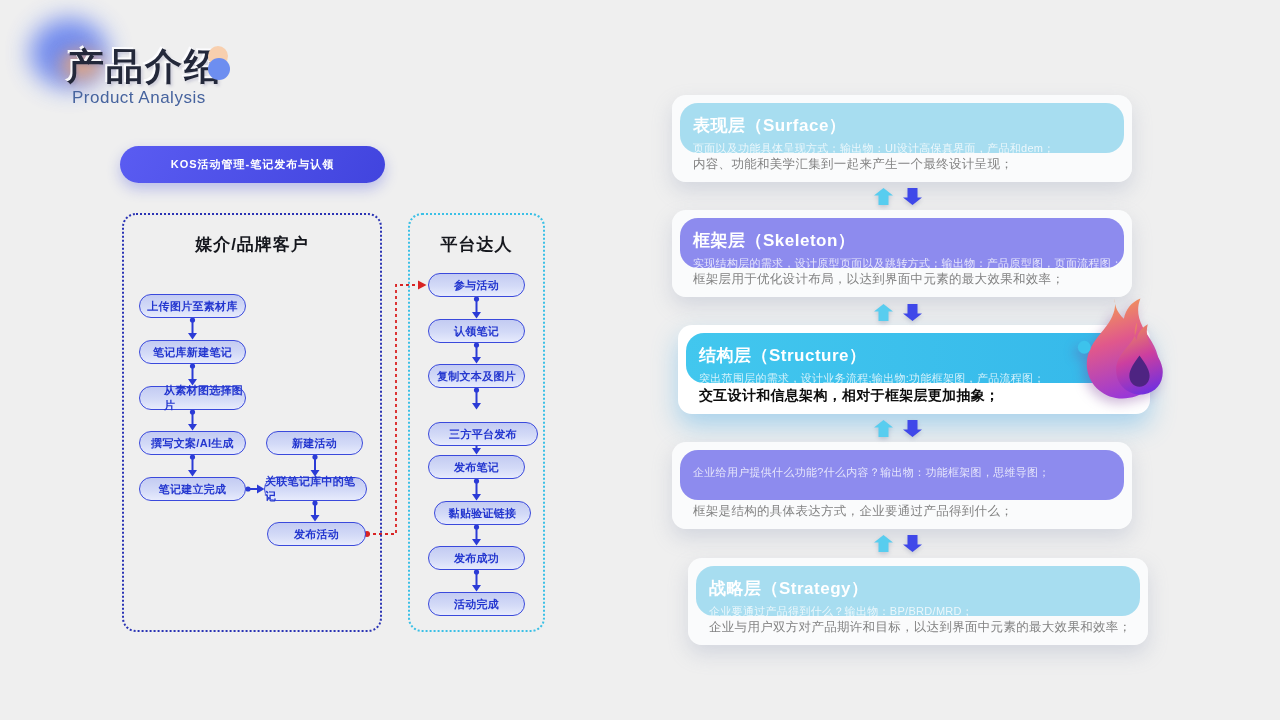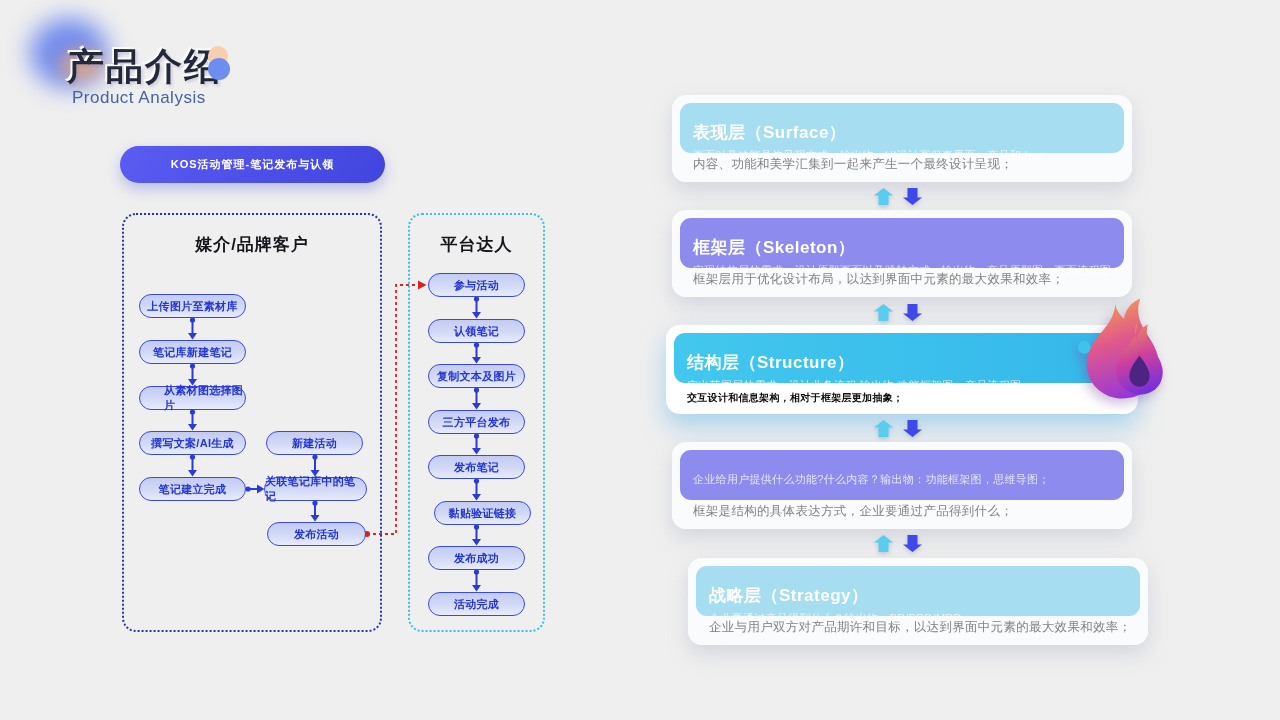--- a/index.html
+++ b/index.html
@@ -30,28 +30,28 @@
     font-size:17px;font-weight:800;color:#15171d;letter-spacing:1px;}
   .pill{position:absolute;height:24px;border:1.5px solid #3a49dc;border-radius:12.5px;
     background:linear-gradient(180deg,#c3cbf2 0%,#d3daf7 55%,#e7ebfc 100%);
     color:#2336cf;font-size:11px;font-weight:700;display:flex;align-items:center;justify-content:center;
     letter-spacing:.3px;}
   
   .layer-group{position:absolute;left:672px;width:460px;height:87px;border-radius:14px;
     background:rgba(251,252,253,.94);box-shadow:0 9px 20px rgba(150,160,185,.3);}
   .layer-group.highlight{left:666px;width:472px;height:89px;background:#ffffff;
     box-shadow:0 12px 26px rgba(70,170,230,.42);}
-  .layer-header{position:absolute;left:8px;right:8px;top:8px;height:50px;border-radius:11px;padding:18px 0 0 13px;}
+  .layer-header{position:absolute;left:8px;right:8px;top:8px;height:50px;border-radius:18px;padding:11px 0 0 13px;}
   .theme-lightblue .layer-header{background:#a7ddf0;}
   .theme-purple .layer-header{background:#8d8bee;}
   .theme-cyan .layer-header{background:linear-gradient(90deg,#42c7ee,#35b8ea);}
   .layer-title{font-size:17px;font-weight:700;color:#ffffff;letter-spacing:.5px;}
   .layer-subtitle{font-size:11px;color:rgba(255,255,255,.78);margin-top:4px;letter-spacing:.3px;}
   .layer-body{position:absolute;left:21px;bottom:9px;font-size:12.5px;color:#828282;letter-spacing:.3px;}
-  .highlight .layer-body{color:#0d0d0d;font-weight:700;font-size:10px;}
+  .highlight .layer-body{color:#0d0d0d;font-weight:700;font-size:14px;}
   .arrow-pair{position:absolute;left:874px;display:flex;gap:10px;}
   .arrow-pair svg{filter:drop-shadow(0 2px 2px rgba(120,130,160,.35));}
   .flame{position:absolute;left:1076px;top:293px;width:92px;height:114px;
     filter:drop-shadow(-3px 5px 6px rgba(120,60,150,.35));}
 </style>
 </head>
 <body>
 
 <div class="slide">
 
@@ -122,21 +122,21 @@
   <div class="pill" style="left:266px;top:431px;width:97px;">新建活动</div>
   <div class="pill" style="left:264px;top:477px;width:103px;">关联笔记库中的笔记</div>
   <div class="pill" style="left:267px;top:522px;width:99px;">发布活动</div>
 
   <div class="flow-box box-mid">
     <div class="flow-box-title">平台达人</div>
   </div>
   <div class="pill" style="left:428px;top:273px;width:97px;">参与活动</div>
   <div class="pill" style="left:428px;top:319px;width:97px;">认领笔记</div>
   <div class="pill" style="left:428px;top:364px;width:97px;">复制文本及图片</div>
-  <div class="pill" style="left:428px;top:410px;width:97px;">三方平台发布</div>
+  <div class="pill" style="left:428px;top:422px;width:110px;">三方平台发布</div>
   <div class="pill" style="left:428px;top:455px;width:97px;">发布笔记</div>
   <div class="pill" style="left:428px;top:501px;width:97px;margin-left:6px;">黏贴验证链接</div>
   <div class="pill" style="left:428px;top:546px;width:97px;">发布成功</div>
   <div class="pill" style="left:428px;top:592px;width:97px;">活动完成</div>
 
   <div class="layer-group theme-lightblue" style="top:95px;">
     <div class="layer-header">
       <div class="layer-title">表现层（Surface）</div>
       <div class="layer-subtitle">页面以及功能具体呈现方式；输出物：UI设计高保真界面，产品和dem；</div>
     </div>
@@ -144,21 +144,21 @@
   </div>
 
   <div class="layer-group theme-purple" style="top:210px;">
     <div class="layer-header">
       <div class="layer-title">框架层（Skeleton）</div>
       <div class="layer-subtitle">实现结构层的需求，设计原型页面以及跳转方式；输出物：产品原型图，页面流程图；</div>
     </div>
     <div class="layer-body">框架层用于优化设计布局，以达到界面中元素的最大效果和效率；</div>
   </div>
 
-  <div class="layer-group theme-cyan highlight" style="top:325px;">
+  <div class="layer-group theme-cyan highlight" style="top:325px;margin-left:12px;">
     <div class="layer-header">
       <div class="layer-title">结构层（Structure）</div>
       <div class="layer-subtitle">突出范围层的需求，设计业务流程;输出物:功能框架图，产品流程图；</div>
     </div>
     <div class="layer-body">交互设计和信息架构，相对于框架层更加抽象；</div>
   </div>
 
   <div class="layer-group theme-purple" style="top:442px;">
     <div class="layer-header">
       <div class="layer-subtitle">企业给用户提供什么功能?什么内容？输出物：功能框架图，思维导图；</div>

